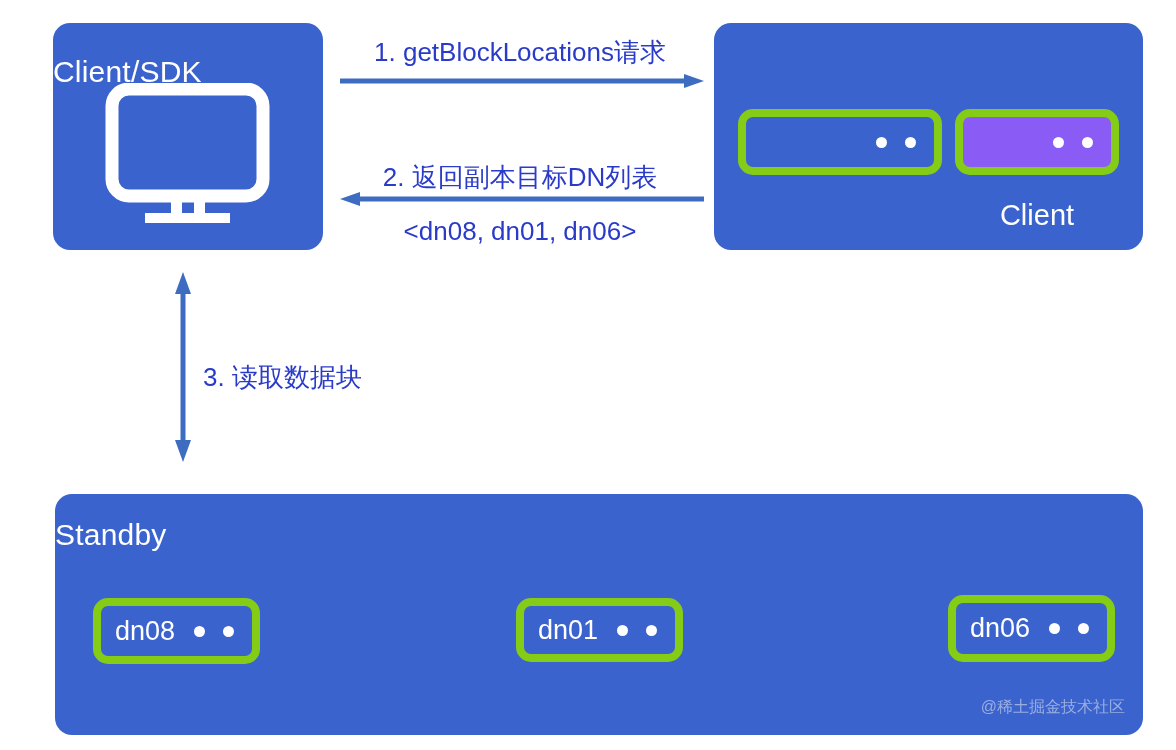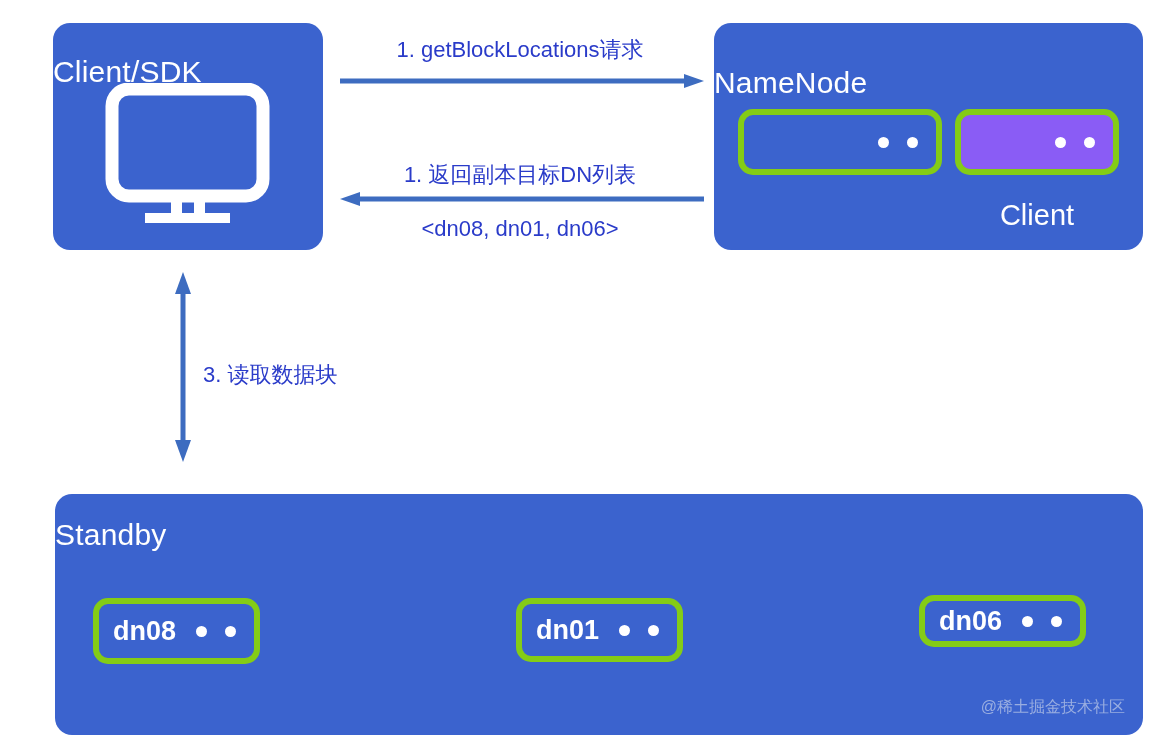--- a/index.html
+++ b/index.html
@@ -38,26 +38,25 @@
 
   
   .monitor {
     position: absolute;
   }
 
   
   .server {
     position: absolute;
     box-sizing: border-box;
-    border: 6px solid #84cc16;
+    border: 8px solid #84cc16;
     border-radius: 15px;
     background: #3b63ce;
     display: flex;
     align-items: center;
-    font-weight: bold;
   }
   .server.purple { background: #8a5cf5; }
   .server .srv-label {
     color: #ffffff;
     font-size: 27px;
     line-height: 1;
     margin-left: 14px;
     white-space: nowrap;
   }
   .server .dots {
@@ -80,21 +79,21 @@
     font-size: 29px;
     line-height: 1;
     text-align: center;
     white-space: nowrap;
   }
 
   
   .arrow-label {
     position: absolute;
     color: #2a3bc9;
-    font-size: 22px;
+    font-size: 26px;
     line-height: 1.18;
     white-space: nowrap;
     text-align: center;
   }
   .arrow-svg { position: absolute; }
 
   .watermark {
     position: absolute;
     color: #9fb2e2;
     font-size: 16px;
@@ -115,21 +114,20 @@
       <svg width="165" height="140" viewBox="0 0 165 140" aria-hidden="true">
         <rect x="7" y="6" width="151" height="107" rx="17" ry="17" fill="none" stroke="#ffffff" stroke-width="13"></rect>
         <rect x="66" y="113" width="11" height="29" fill="#ffffff"></rect>
         <rect x="89" y="113" width="11" height="29" fill="#ffffff"></rect>
         <rect x="40" y="130" width="85" height="12" fill="#ffffff"></rect>
       </svg>
     </span>
   </div>
 
   <div class="panel" style="left:714px; top:23px; width:429px; height:227px;">
-    <div class="panel-title" style="top:45px;">NameNode</div>
 
     <div class="server" style="left:24px; top:86px; width:204px; height:66px;">
       <span class="dots">
         <span class="dot"></span>
         <span class="dot"></span>
       </span>
     </div>
 
     <div class="server purple" style="left:241px; top:86px; width:164px; height:66px;">
       <span class="dots">
@@ -141,21 +139,21 @@
   </div>
 
   <div class="arrow-label" style="left:336px; top:37px; width:368px;">1. getBlockLocations请求</div>
   <span class="arrow-svg" style="left:340px; top:74px;">
     <svg width="364" height="14" viewBox="0 0 364 14" aria-hidden="true">
       <line x1="0" y1="7" x2="348" y2="7" stroke="#3d6cc0" stroke-width="5"></line>
       <polygon points="364,7 344,0 344,14" fill="#3d6cc0"></polygon>
     </svg>
   </span>
 
-  <div class="arrow-label" style="left:336px; top:162px; width:368px;">1. 返回副本目标DN列表</div>
+  <div class="arrow-label" style="left:336px; top:162px; width:368px;">2. 返回副本目标DN列表</div>
   <span class="arrow-svg" style="left:340px; top:192px;">
     <svg width="364" height="14" viewBox="0 0 364 14" aria-hidden="true">
       <line x1="364" y1="7" x2="16" y2="7" stroke="#3d6cc0" stroke-width="5"></line>
       <polygon points="0,7 20,0 20,14" fill="#3d6cc0"></polygon>
     </svg>
   </span>
   <div class="arrow-label" style="left:336px; top:216px; width:368px;">&lt;dn08, dn01, dn06&gt;</div>
 
   <span class="arrow-svg" style="left:175px; top:272px;">
     <svg width="16" height="190" viewBox="0 0 16 190" aria-hidden="true">
@@ -178,21 +176,21 @@
     </div>
 
     <div class="server" style="left:461px; top:104px; width:167px; height:64px;">
       <span class="srv-label">dn01</span>
       <span class="dots">
         <span class="dot"></span>
         <span class="dot"></span>
       </span>
     </div>
 
-    <div class="server" style="left:864px; top:101px; width:167px; height:52px;">
+    <div class="server" style="left:893px; top:101px; width:167px; height:67px;">
       <span class="srv-label">dn06</span>
       <span class="dots">
         <span class="dot"></span>
         <span class="dot"></span>
       </span>
     </div>
 
     <div class="watermark" style="right:18px; bottom:20px;">@稀土掘金技术社区</div>
   </div>
 

